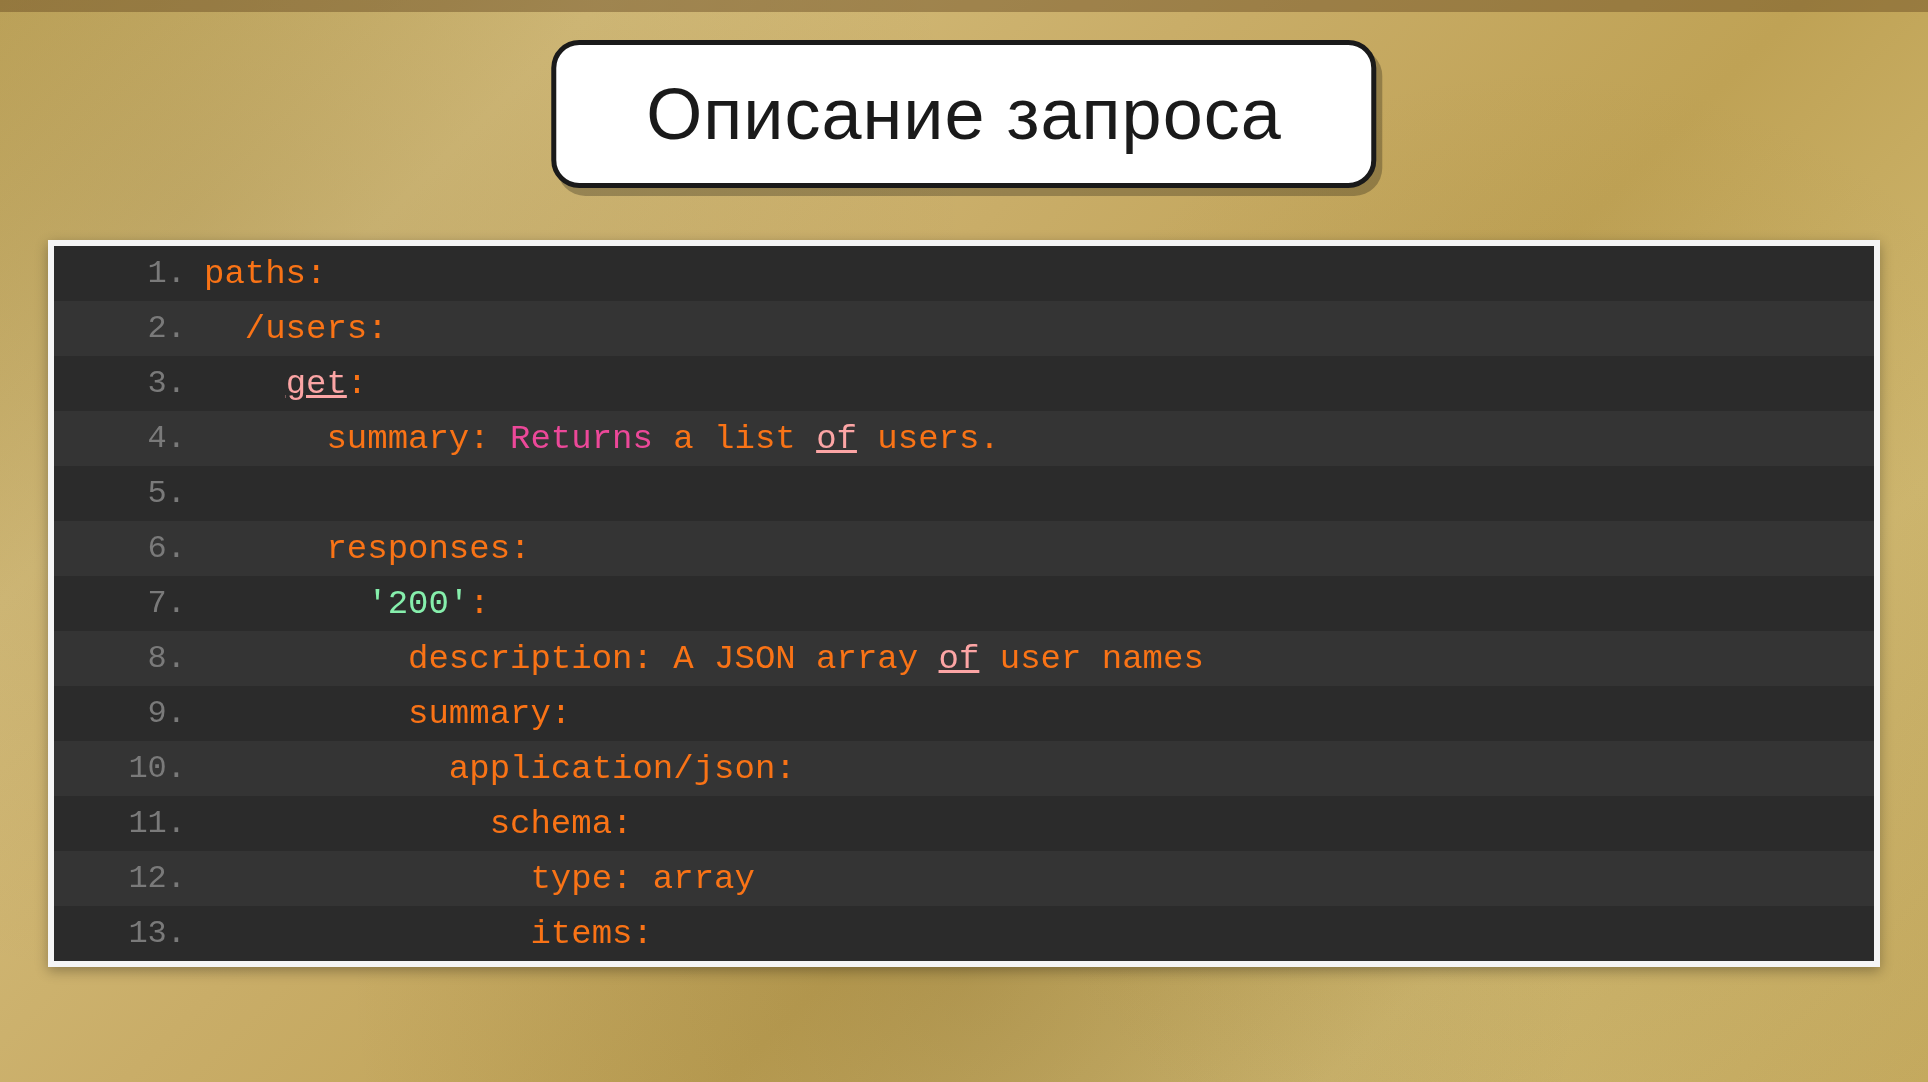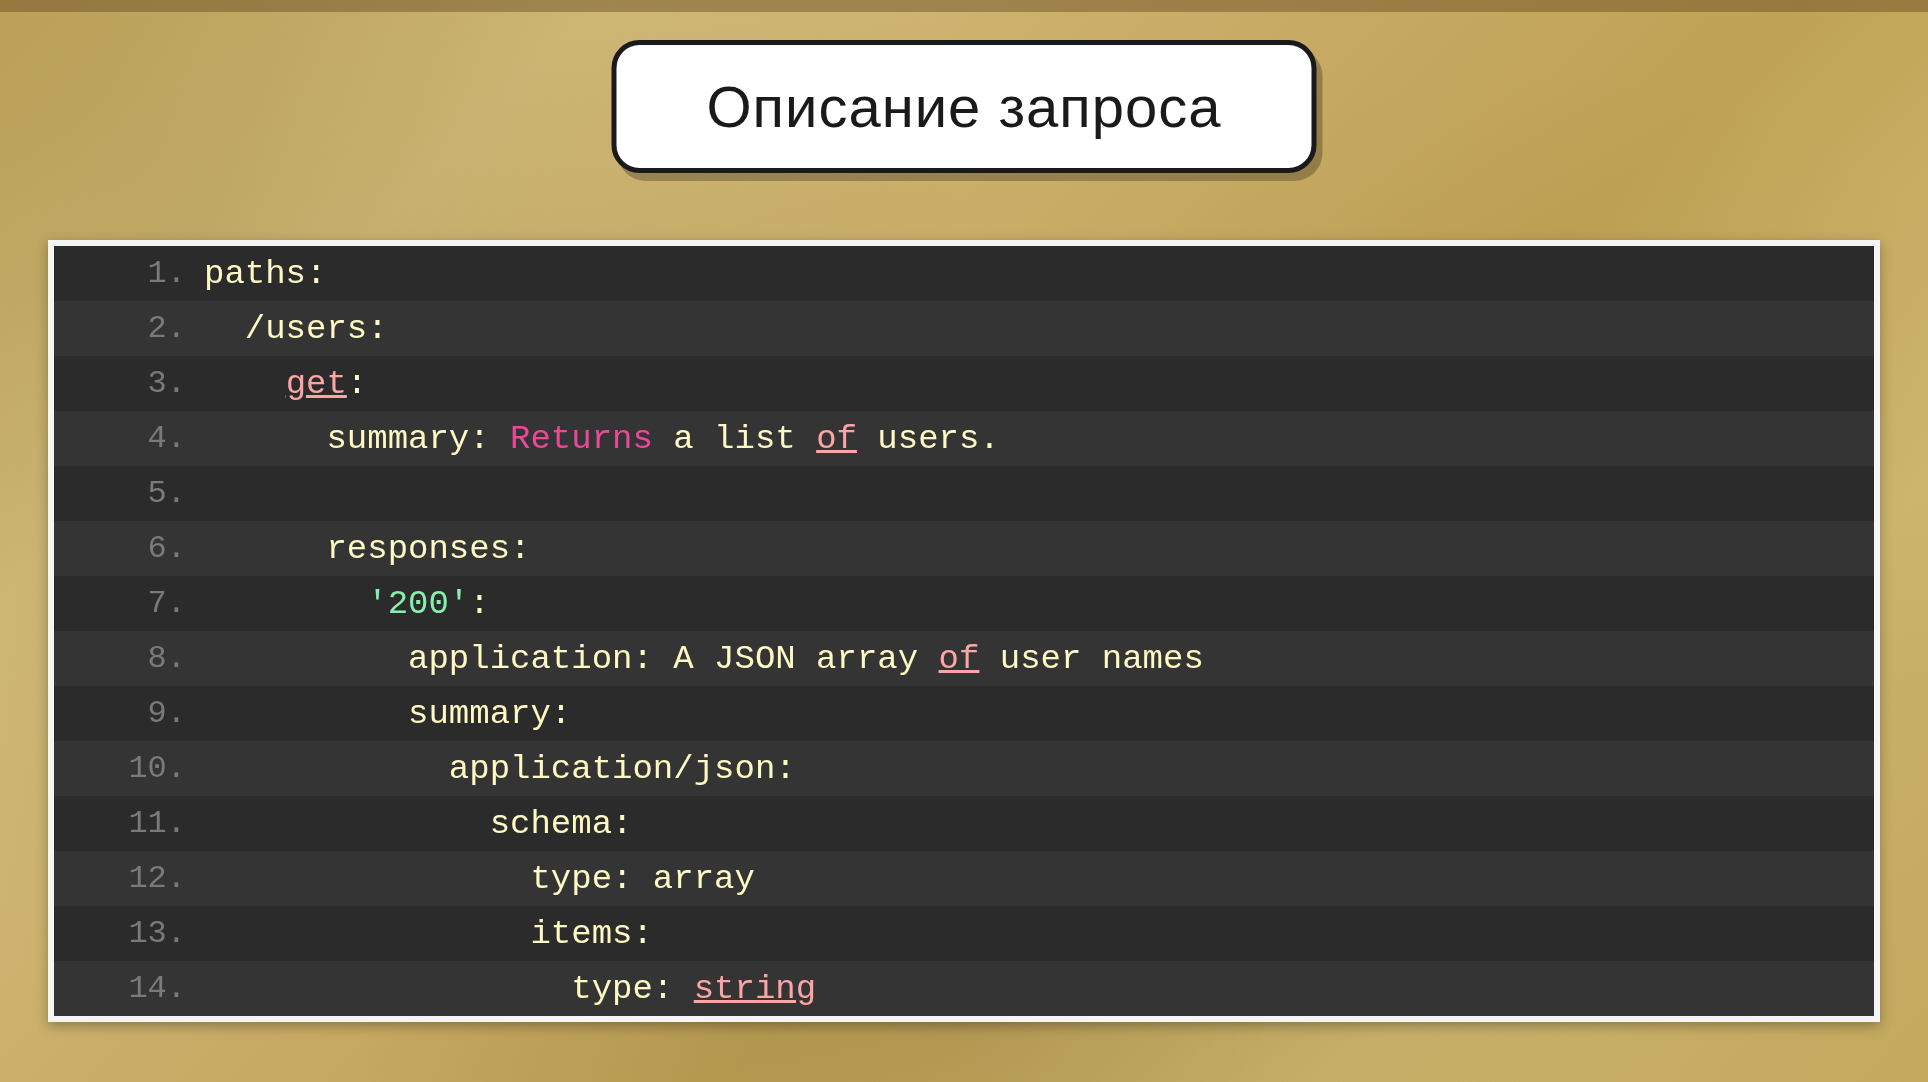--- a/index.html
+++ b/index.html
@@ -35,21 +35,21 @@
       top: 40px;
       left: 50%;
       transform: translateX(-50%);
       background: #ffffff;
       border: 5px solid #1a1a1a;
       border-radius: 28px;
       padding: 28px 90px;
       box-shadow: 6px 8px 0 rgba(0,0,0,0.25);
     }
     .title-card h1 {
-      font-size: 58px;
+      font-size: 72px;
       font-weight: 400;
       color: #1a1a1a;
       letter-spacing: 1px;
       white-space: nowrap;
     }
     .code-panel {
       position: absolute;
       top: 240px;
       left: 48px;
       right: 48px;
@@ -78,21 +78,21 @@
       flex-shrink: 0;
       font-size: 32px;
     }
     .code {
       white-space: pre;
       color: #d4c89a;
     }
     .kw-blue { color: #ec4899; }
     .kw-green { color: #fca5a5; text-decoration: underline; }
     .kw-orange { color: #86efac; }
-    .txt { color: #fef9c3; margin-top: 15px; }
+    .txt { color: #f97316; margin-top: 15px; }
   </style>
 </head>
 <body>
 
 <div class="title-card">
   <h1>Описание запроса</h1>
 </div>
 
 <div class="code-panel">
   <div class="code-inner" id="code-block">
@@ -118,21 +118,21 @@
       <div class="code-line">
         <span class="gutter">6.</span>
         <span class="code"><span class="txt">      responses:</span></span>
       </div>
       <div class="code-line">
         <span class="gutter">7.</span>
         <span class="code"><span class="txt">        </span><span class="kw-orange">'200'</span><span class="txt">:</span></span>
       </div>
       <div class="code-line">
         <span class="gutter">8.</span>
-        <span class="code"><span class="txt">          application: A JSON array </span><span class="kw-green">of</span><span class="txt"> user names</span></span>
+        <span class="code"><span class="txt">          description: A JSON array </span><span class="kw-green">of</span><span class="txt"> user names</span></span>
       </div>
       <div class="code-line">
         <span class="gutter">9.</span>
         <span class="code"><span class="txt">          summary:</span></span>
       </div>
       <div class="code-line">
         <span class="gutter">10.</span>
         <span class="code"><span class="txt">            application/json:</span></span>
       </div>
       <div class="code-line">
@@ -140,18 +140,14 @@
         <span class="code"><span class="txt">              schema:</span></span>
       </div>
       <div class="code-line">
         <span class="gutter">12.</span>
         <span class="code"><span class="txt">                type: array</span></span>
       </div>
       <div class="code-line">
         <span class="gutter">13.</span>
         <span class="code"><span class="txt">                items:</span></span>
       </div>
-      <div class="code-line">
-        <span class="gutter">14.</span>
-        <span class="code"><span class="txt">                  type: </span><span class="kw-green">string</span></span>
-      </div>
     </div>
 </div>
 
 </body></html>

